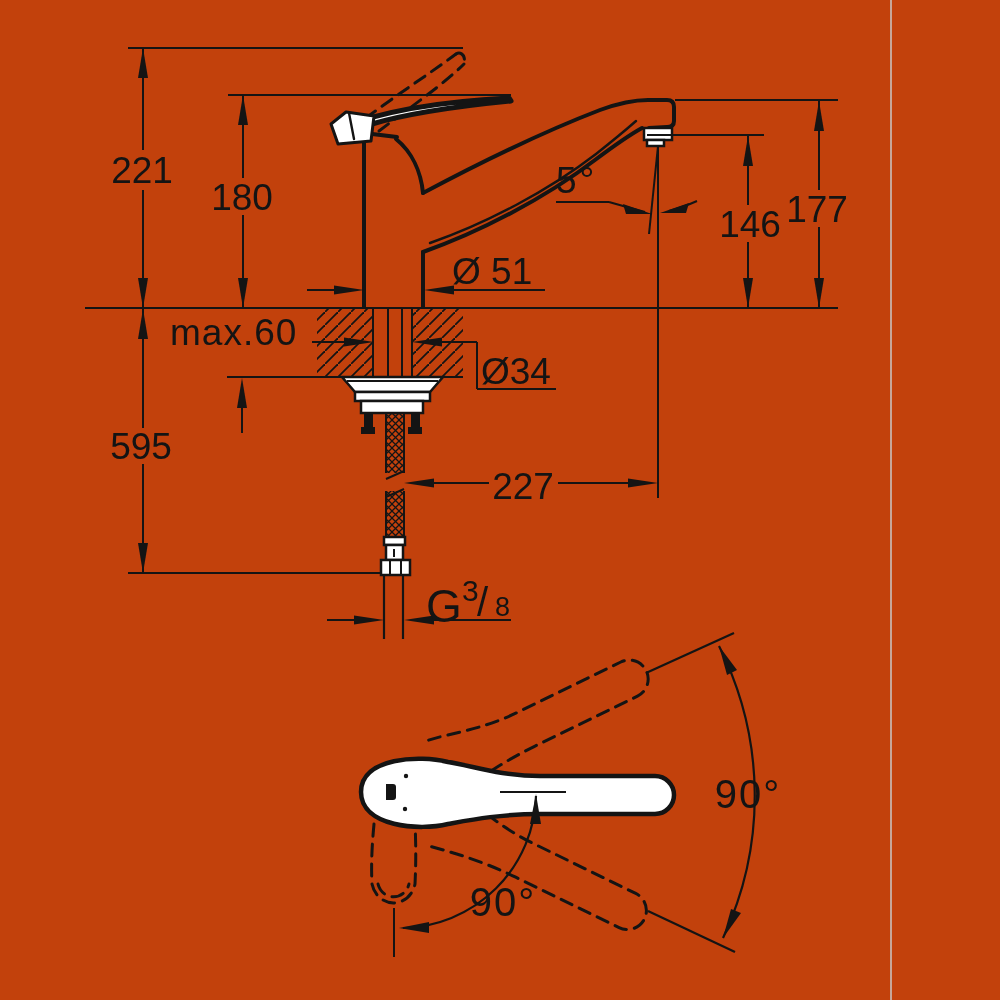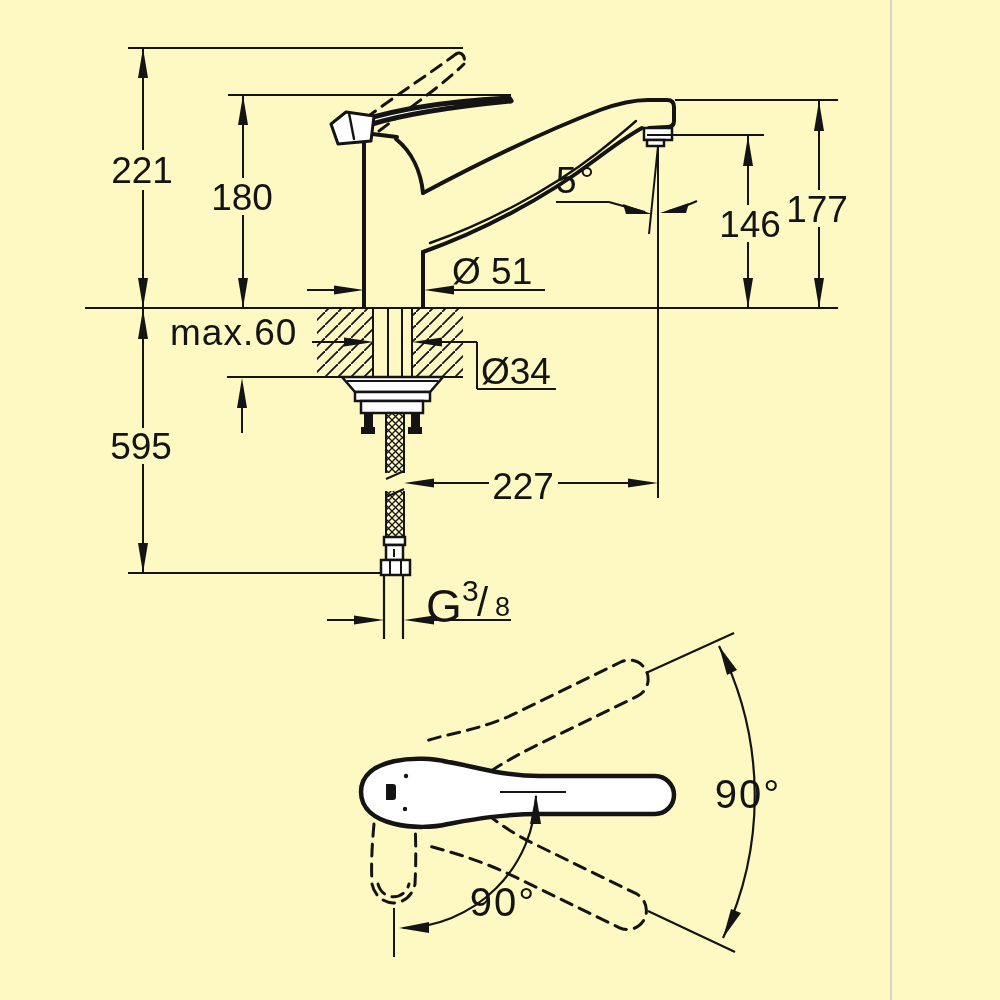--- a/index.html
+++ b/index.html
@@ -1,16 +1,16 @@
 <!DOCTYPE html>
 <html><head>
 <meta charset="utf-8">
 <style>
   html,body{margin:0;padding:0;background:#ffffff;}
-  .canvas{position:relative;width:1000px;height:1000px;background:#fef9c3;overflow:hidden;
+  .canvas{position:relative;width:1000px;height:1000px;background:#c2410c;overflow:hidden;
           font-family:"Liberation Sans", sans-serif;}
   svg{position:absolute;left:0;top:0;}
   text{fill:#141414;font-family:"Liberation Sans", sans-serif;}
   .dimtxt{font-size:37px;}
   .dimtxt-mid{font-size:37px;text-anchor:middle;}
   .degtxt{font-size:40px;text-anchor:middle;letter-spacing:2px;}
   .ln{stroke:#141414;stroke-width:2;fill:none;}
   .ln22{stroke:#141414;stroke-width:2.2;fill:none;}
   .outline{stroke:#141414;stroke-width:4;fill:none;stroke-linecap:round;stroke-linejoin:round;}
   .outline-thin{stroke:#141414;stroke-width:2.4;fill:none;stroke-linecap:round;}

